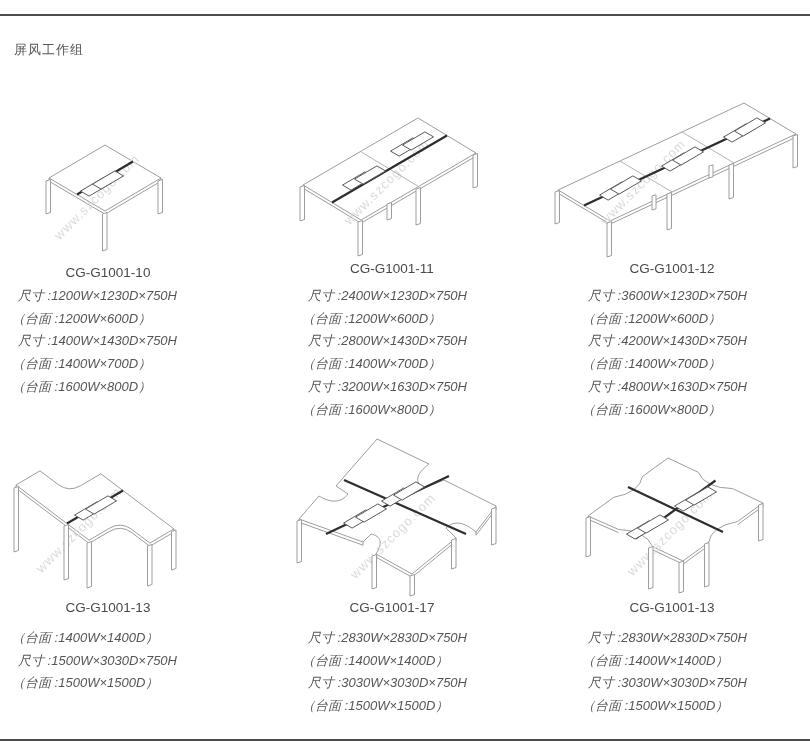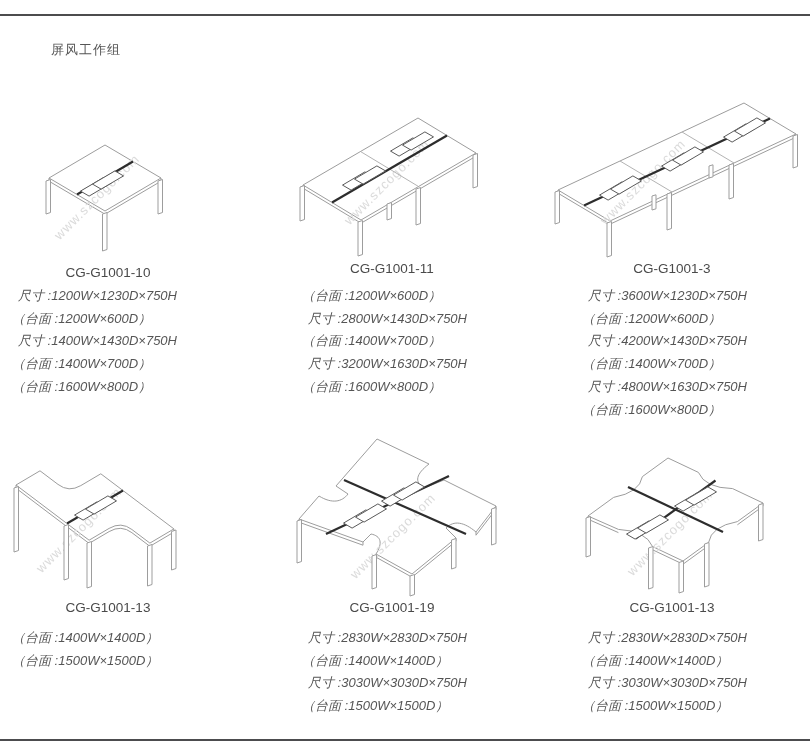--- a/index.html
+++ b/index.html
@@ -1,21 +1,21 @@
 <!DOCTYPE html>
 <html><head>
 <meta charset="utf-8">
 <style>
   html,body{margin:0;padding:0;background:#ffffff;}
   #page{position:relative;width:810px;height:749px;background:#fff;overflow:hidden;
         font-family:"Liberation Sans","DejaVu Sans",sans-serif;}
   .rule{position:absolute;left:0;width:810px;height:2px;background:#4c4c4e;}
   .rule.top{top:14px;}
   .rule.bottom{top:739px;}
-  .page-title{position:absolute;left:14px;top:41px;font-size:13px;color:#555;letter-spacing:1px;margin-left:37px;}
+  .page-title{position:absolute;left:14px;top:41px;font-size:13px;color:#555;letter-spacing:1px;}
   .fig{position:absolute;width:260px;height:175px;}
   .model{position:absolute;width:216px;text-align:center;font-size:13.5px;color:#4a4a4a;}
   .specs{position:absolute;width:250px;font-size:13px;color:#555;line-height:22.7px;white-space:nowrap;font-style:italic;}
   .specs .sz{padding-left:6px;}
   
   .outline{fill:#fff;stroke:#9d9d9d;stroke-width:1;stroke-linejoin:round;}
   .band{fill:none;stroke:#9d9d9d;stroke-width:1;stroke-linejoin:round;}
   .seam{stroke:#2d2d2d;stroke-width:2.2;fill:none;}
   .divl{stroke:#b3b3b3;stroke-width:1;fill:none;}
   .leg{fill:#fff;stroke:#9d9d9d;stroke-width:1;}
@@ -125,51 +125,53 @@
     <path class="tray" transform="translate(95,96)" d="M-15.5 4.1 L6.9 -9.1 L15.5 -4.1 L-6.9 9.1 Z"></path>
     <path class="leg" d="M28 90 L28 129 L32.5 127.5 L32.5 88.5 Z"></path>
     <path class="leg" d="M121 134.5 L121 165 L125.5 163.5 L125.5 133 Z"></path>
     <path class="leg" d="M200.5 77 L200.5 113 L205 111.5 L205 75.5 Z"></path>
     <path class="leg" d="M90.5 120 L90.5 161 L95 159.5 L95 118.5 Z"></path>
     <path class="leg" d="M146.5 116 L146.5 159 L151 157.5 L151 114.5 Z"></path>
   </svg>
 
   <div class="model" style="left:0px;top:265px">CG-G1001-10</div>
   <div class="model" style="left:284px;top:261px">CG-G1001-11</div>
-  <div class="model" style="left:564px;top:261px">CG-G1001-3</div>
+  <div class="model" style="left:564px;top:261px">CG-G1001-12</div>
 
   <div class="specs" style="left:12px;top:285px">
     <div class="sz">尺寸 :1200W×1230D×750H</div>
     <div class="pr">（台面 :1200W×600D）</div>
     <div class="sz">尺寸 :1400W×1430D×750H</div>
     <div class="pr">（台面 :1400W×700D）</div>
     <div class="pr">（台面 :1600W×800D）</div>
   </div>
   <div class="specs" style="left:302px;top:285px">
+    <div class="sz">尺寸 :2400W×1230D×750H</div>
     <div class="pr">（台面 :1200W×600D）</div>
     <div class="sz">尺寸 :2800W×1430D×750H</div>
     <div class="pr">（台面 :1400W×700D）</div>
     <div class="sz">尺寸 :3200W×1630D×750H</div>
     <div class="pr">（台面 :1600W×800D）</div>
   </div>
   <div class="specs" style="left:582px;top:285px">
     <div class="sz">尺寸 :3600W×1230D×750H</div>
     <div class="pr">（台面 :1200W×600D）</div>
     <div class="sz">尺寸 :4200W×1430D×750H</div>
     <div class="pr">（台面 :1400W×700D）</div>
     <div class="sz">尺寸 :4800W×1630D×750H</div>
     <div class="pr">（台面 :1600W×800D）</div>
   </div>
 
   <div class="model" style="left:0px;top:600px">CG-G1001-13</div>
-  <div class="model" style="left:284px;top:600px">CG-G1001-19</div>
+  <div class="model" style="left:284px;top:600px">CG-G1001-17</div>
   <div class="model" style="left:564px;top:600px">CG-G1001-13</div>
 
   <div class="specs" style="left:12px;top:627px">
     <div class="pr">（台面 :1400W×1400D）</div>
+    <div class="sz">尺寸 :1500W×3030D×750H</div>
     <div class="pr">（台面 :1500W×1500D）</div>
   </div>
   <div class="specs" style="left:302px;top:627px">
     <div class="sz">尺寸 :2830W×2830D×750H</div>
     <div class="pr">（台面 :1400W×1400D）</div>
     <div class="sz">尺寸 :3030W×3030D×750H</div>
     <div class="pr">（台面 :1500W×1500D）</div>
   </div>
   <div class="specs" style="left:582px;top:627px">
     <div class="sz">尺寸 :2830W×2830D×750H</div>

